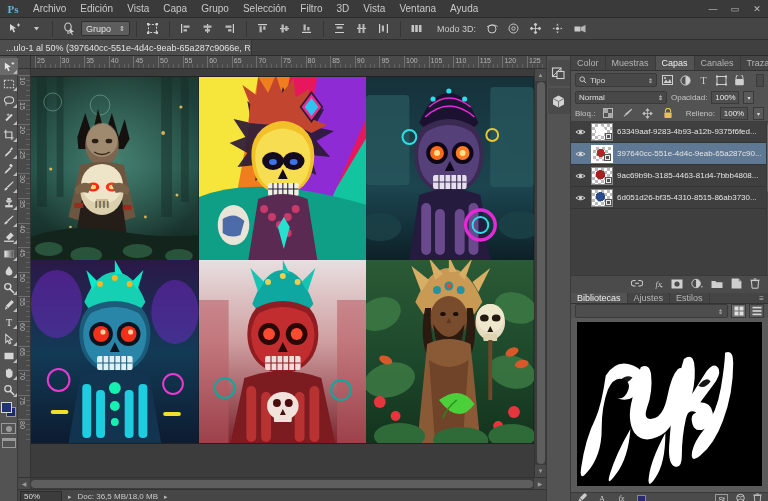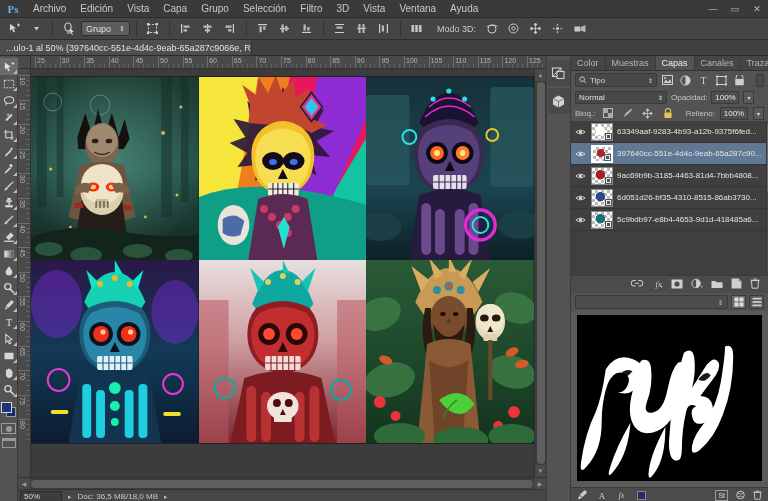--- a/index.html
+++ b/index.html
@@ -1259,33 +1259,20 @@
                   <path d="M1 4 Q6 0 11 4 Q6 8 1 4 Z" fill="none" stroke="#dcdcdc" stroke-width="1"></path>
                   <circle cx="6" cy="4" r="1.7" fill="#dcdcdc"></circle>
                 </svg>
               </div>
               <div class="thumbwrap">
                 <div class="thumbart" style="background: radial-gradient(circle at 40% 40%, rgb(42, 74, 138) 0%, rgb(42, 74, 138) 38%, transparent 40%);"></div>
                 <div class="smartbadge"></div>
               </div>
               <div class="lname">6d051d26-bf35-4310-8515-86ab3730...</div>
             </div>
-            <div class="layerrow">
-              <div class="eye">
-                <svg width="11" height="8" viewBox="0 0 12 8">
-                  <path d="M1 4 Q6 0 11 4 Q6 8 1 4 Z" fill="none" stroke="#dcdcdc" stroke-width="1"></path>
-                  <circle cx="6" cy="4" r="1.7" fill="#dcdcdc"></circle>
-                </svg>
-              </div>
-              <div class="thumbwrap">
-                <div class="thumbart" style="background: radial-gradient(circle at 40% 40%, rgb(26, 112, 112) 0%, rgb(26, 112, 112) 38%, transparent 40%);"></div>
-                <div class="smartbadge"></div>
-              </div>
-              <div class="lname">5c9bdb97-e8b4-4653-9d1d-418485a6...</div>
-            </div>
           </div>
         <div class="panelscroll">
           <div class="psthumb"></div>
         </div>
       </div>
 
       <div class="layerfooter">
         <span>
           <svg width="12" height="9" viewBox="0 0 13 9">
               <path d="M5 1.2 H3.2 a3 3 0 000 6 H5 M8 1.2 H9.8 a3 3 0 010 6 H8 M4.4 4.2 H8.6" fill="none" stroke="#cfcfcf" stroke-width="1.1"></path>
@@ -1323,20 +1310,28 @@
         </span>
         <span>
           <svg width="10" height="11" viewBox="0 0 10 11">
               <path d="M1.4 2.6 H8.6 L7.9 10.2 H2.1 Z" fill="none" stroke="#cfcfcf" stroke-width="1"></path>
               <path d="M0.4 2.2 H9.6 M3.6 1 H6.4" stroke="#cfcfcf" stroke-width="1"></path>
             </svg>
         </span>
       </div>
 
       <div class="libsection">
+        <div class="paneltabs">
+          <div class="ptab active">Bibliotecas</div>
+          <div class="ptab">Ajustes</div>
+          <div class="ptab">Estilos</div>
+          <div class="pmenu">
+            <span>≡</span>
+          </div>
+        </div>
         <div class="libsearchrow">
           <div class="libsel">
             <span></span>
             <span class="car">⇕</span>
           </div>
           <div class="viewbtn active">
             <svg width="10" height="10" viewBox="0 0 10 10">
                 <rect x="0.5" y="0.5" width="4" height="4" fill="#e0e0e0"></rect>
                 <rect x="5.5" y="0.5" width="4" height="4" fill="#e0e0e0"></rect>
                 <rect x="0.5" y="5.5" width="4" height="4" fill="#e0e0e0"></rect>

